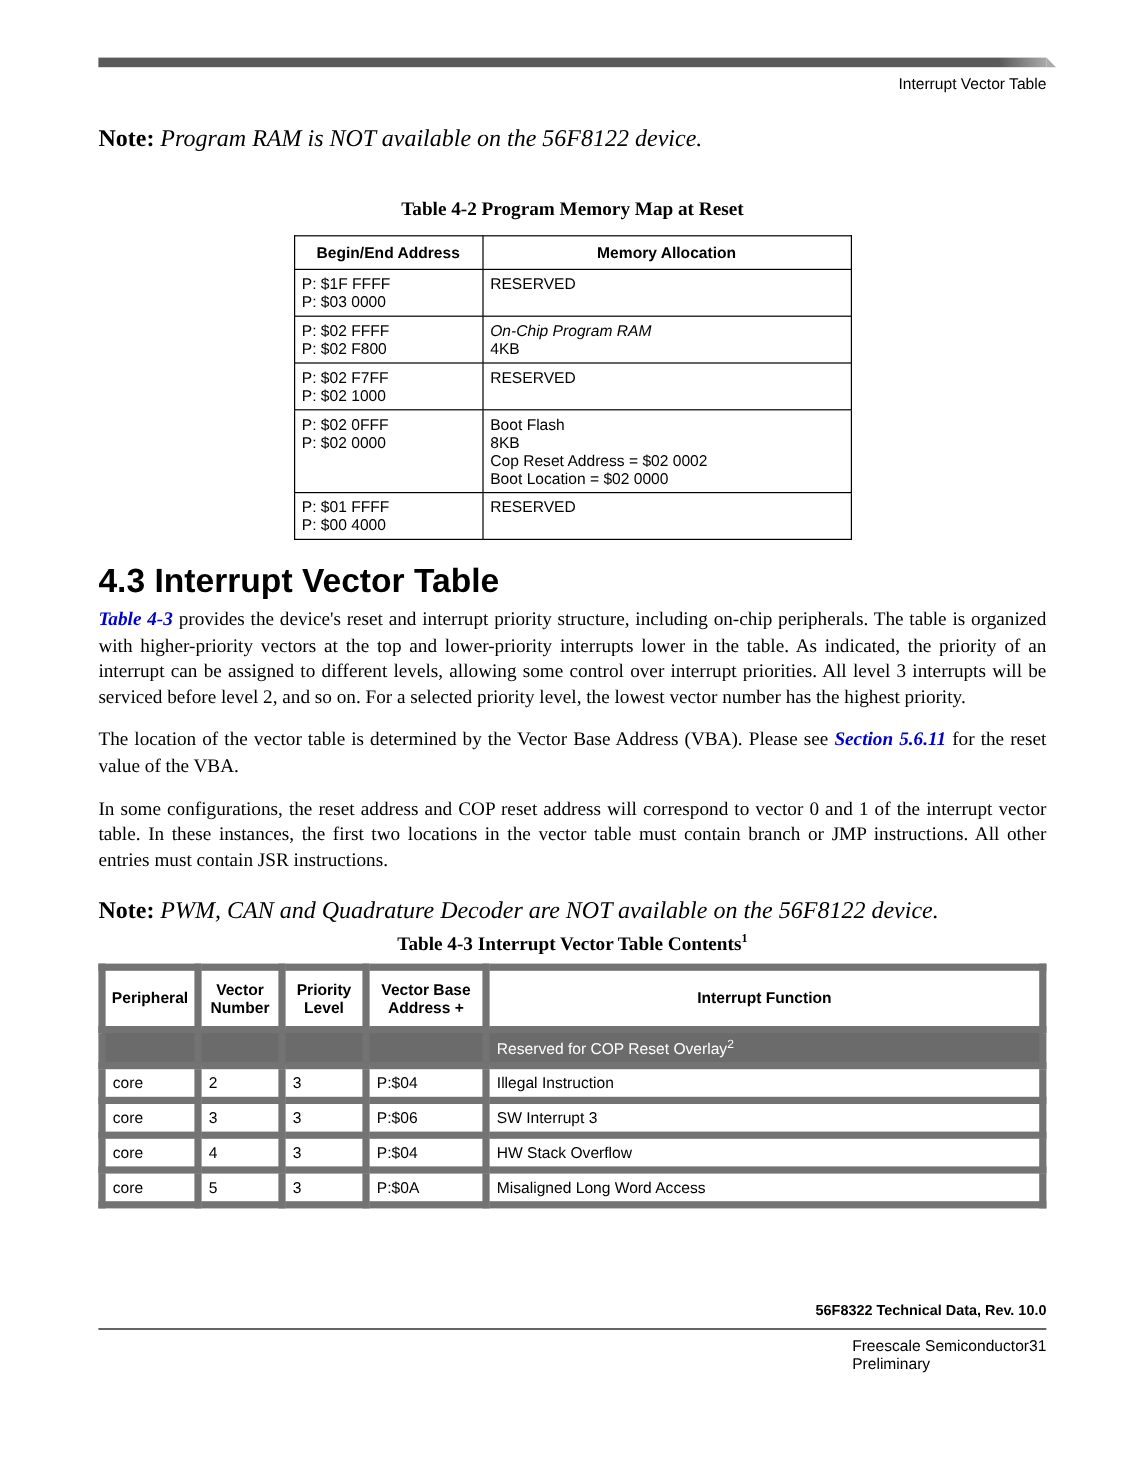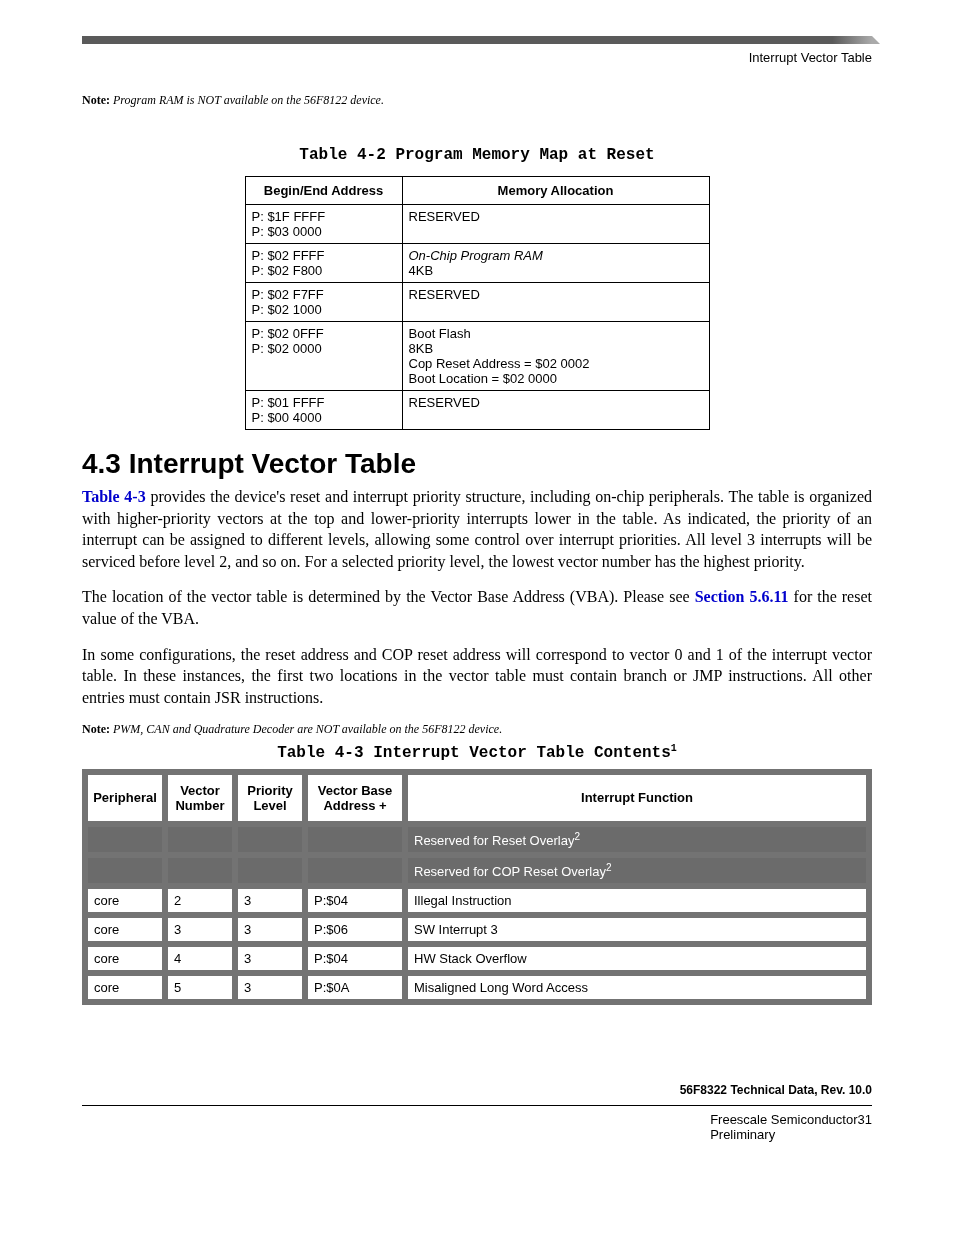--- a/index.html
+++ b/index.html
@@ -4,21 +4,21 @@
 <style>
   body {
     margin: 0;
     padding: 0;
     font-family: "Times New Roman", Times, serif;
     background: #fff;
     color: #000;
     width: 954px;
   }
   .page {
-    padding: 36px 82px 40px 82px;
+    padding: 48px 82px 40px 82px;
     box-sizing: border-box;
   }
   .topbar {
     height: 8px;
     background: linear-gradient(to right, #5a5a5a 0%, #5a5a5a 95%, #aaa 100%);
     margin-bottom: 4px;
     position: relative;
   }
   .topbar::after {
     content: "";
@@ -30,28 +30,28 @@
     border-left: 8px solid #aaa;
   }
   .header-right {
     text-align: right;
     font-family: Arial, Helvetica, sans-serif;
     font-size: 13px;
     margin-bottom: 28px;
     margin-top: 6px;
   }
   .note-line {
-    font-size: 12px;
+    font-size: 20px;
     margin-bottom: 38px;
   }
   .note-line .note-label { font-weight: bold; }
   .note-line .note-text { font-style: italic; }
   .tbl-title {
     text-align: center;
-    font-family: Liberation Mono, monospace;
+    font-family: Liberation Serif, serif;
     font-weight: bold;
     font-size: 16px;
     margin-bottom: 6px;
   }
   table.mem {
     border-collapse: collapse;
     margin: 12px auto 18px auto;
     font-family: Arial, Helvetica, sans-serif;
     font-size: 13px;
   }
@@ -71,21 +71,21 @@
     font-weight: bold;
     font-size: 28px;
     margin: 10px 0 6px 0;
   }
   p.body {
     font-size: 16px;
     text-align: justify;
     margin: 0 0 14px 0;
     line-height: 1.35;
   }
-  .link { color: #0000cc; font-weight: bold; }
+  .link { color: #0000cc; font-weight: bold; font-style: italic; }
   table.ivt {
     border-collapse: collapse;
     width: 100%;
     font-family: Arial, Helvetica, sans-serif;
     font-size: 13px;
     margin-top: 4px;
   }
   table.ivt th, table.ivt td {
     border: 6px solid #737373;
     padding: 4px 6px;
@@ -228,27 +228,20 @@
         <th>Vector Base Address +</th>
         <th>Interrupt Function</th>
       </tr>
     </thead>
     <tbody id="ivt-body">
         <tr class="shaded">
           <td></td>
           <td></td>
           <td></td>
           <td></td>
-          <td>Reserved for Reset Overlay<span class="sup">2</span></td>
-        </tr>
-        <tr class="shaded">
-          <td></td>
-          <td></td>
-          <td></td>
-          <td></td>
           <td>Reserved for COP Reset Overlay<span class="sup">2</span></td>
         </tr>
         <tr>
           <td>core</td>
           <td>2</td>
           <td>3</td>
           <td>P:$04</td>
           <td>Illegal Instruction</td>
         </tr>
         <tr>

